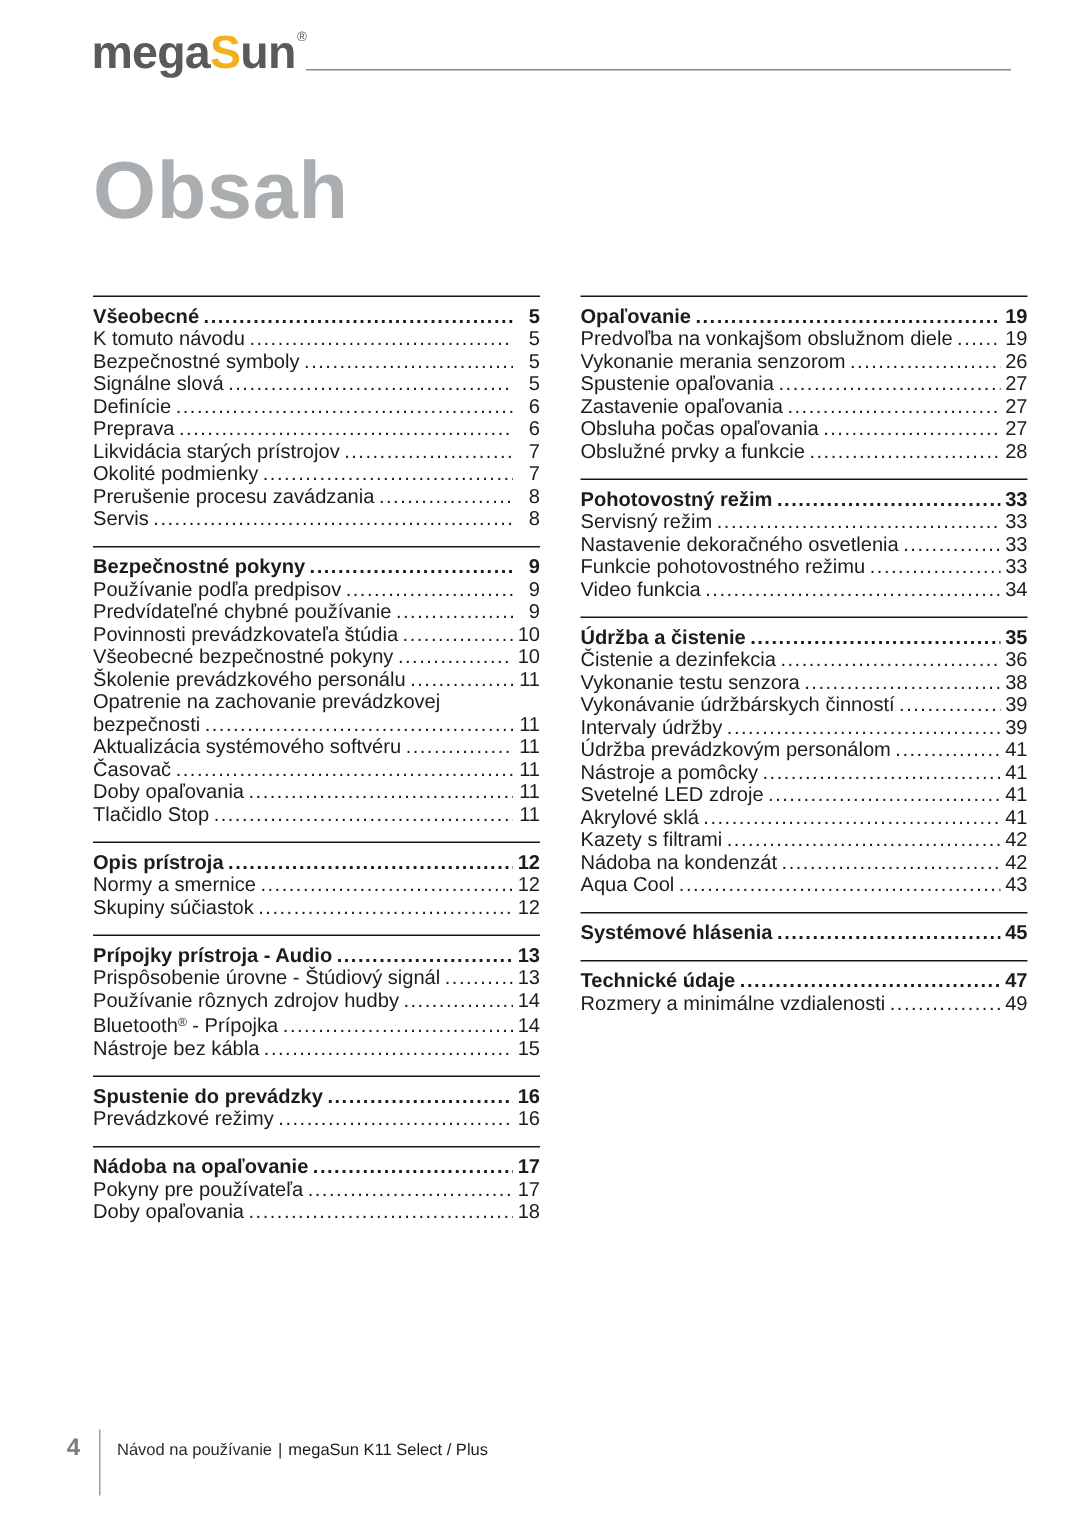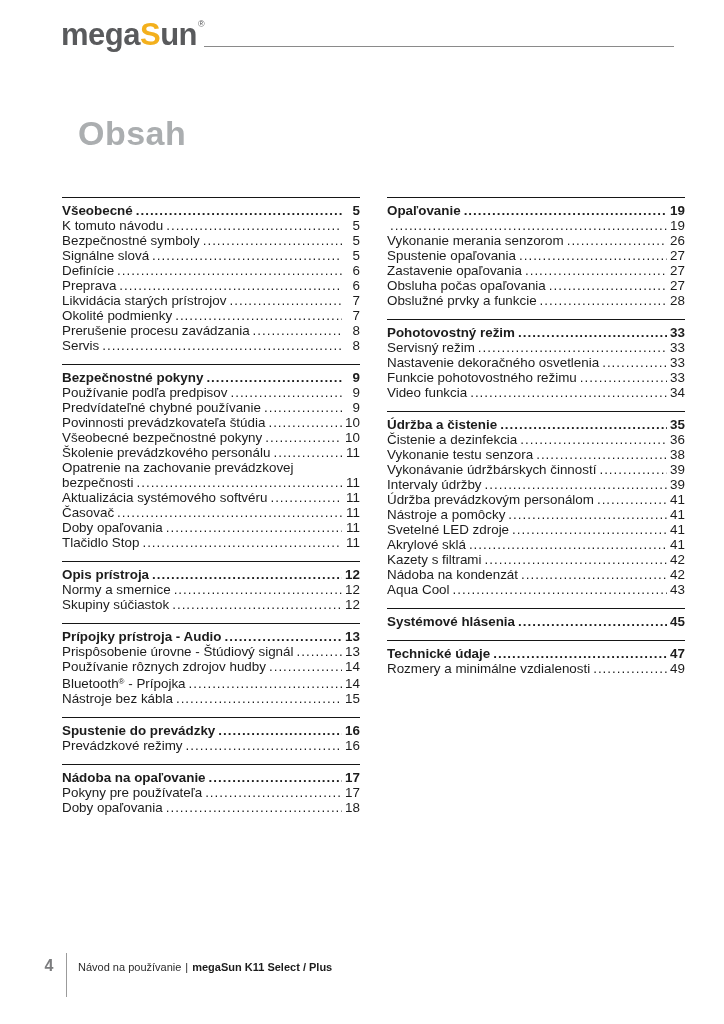--- a/index.html
+++ b/index.html
@@ -14,22 +14,22 @@
     position:absolute;left:61px;top:19px;
     font-size:31px;line-height:1;font-weight:bold;letter-spacing:-0.5px;
     color:#595a5c;white-space:nowrap;
   }
   .logo .accent{color:#f3b01d;}
   .logo sup{font-size:9px;vertical-align:18px;letter-spacing:0;margin-left:1px;font-weight:normal;}
   .header-rule{position:absolute;left:204px;top:46px;width:470px;height:1px;background:#8a8a8a;}
 
   
   h1.doc-title{
-    position:absolute;left:62px;top:100px;margin:16px;
-    font-size:34px;line-height:1;font-weight:bold;color:#abaeb0;letter-spacing:0.5px;
+    position:absolute;left:62px;top:100px;margin:0;
+    font-size:54px;line-height:1;font-weight:bold;color:#abaeb0;letter-spacing:0.5px;
   }
 
   
   .toc{position:absolute;left:62px;top:197px;width:622px;display:flex;gap:27px;}
   .toc-col{width:298px;flex:0 0 auto;}
   .section{border-top:1.6px solid #161616;padding-top:5px;margin-top:11px;}
   .section:first-child{margin-top:0;}
   .toc-row{display:flex;align-items:baseline;font-size:13.4px;line-height:15px;}
   .toc-row.heading{font-weight:bold;}
   .lbl{white-space:nowrap;}
@@ -42,21 +42,21 @@
   .pg{text-align:right;min-width:16px;flex:0 0 auto;}
 
   
   .footer-pagenum{
     position:absolute;left:38px;top:958px;width:22px;text-align:center;
     font-size:16px;font-weight:bold;color:#7b7c7e;line-height:1;
   }
   .footer-bar{position:absolute;left:66px;top:953px;width:1px;height:44px;background:#9b9b9b;}
   .footer-text{position:absolute;left:78px;top:961px;font-size:11px;color:#2b2b2b;white-space:nowrap;}
   .footer-text .sep{margin:0 4px;}
-  .footer-text strong{font-weight:bold;color:#1c1c1c;text-align:center;}
+  .footer-text strong{font-weight:normal;color:#1c1c1c;text-align:center;}
 </style>
 </head>
 <body>
 
 <div class="page">
 
   <header>
     <div class="logo">
       <span>mega</span><span class="accent">S</span><span>un</span><sup>®</sup>
     </div>
@@ -254,20 +254,21 @@
         </div>
       </div>
     <div class="toc-col">
         <div class="section">
           <div class="toc-row heading">
             <span class="lbl">Opaľovanie</span>
             <span class="dots"></span>
             <span class="pg">19</span>
           </div>
           <div class="toc-row">
+            <span class="lbl">Predvoľba na vonkajšom obslužnom diele</span>
             <span class="dots"></span>
             <span class="pg">19</span>
           </div>
           <div class="toc-row">
             <span class="lbl">Vykonanie merania senzorom</span>
             <span class="dots"></span>
             <span class="pg">26</span>
           </div>
           <div class="toc-row">
             <span class="lbl">Spustenie opaľovania</span>

